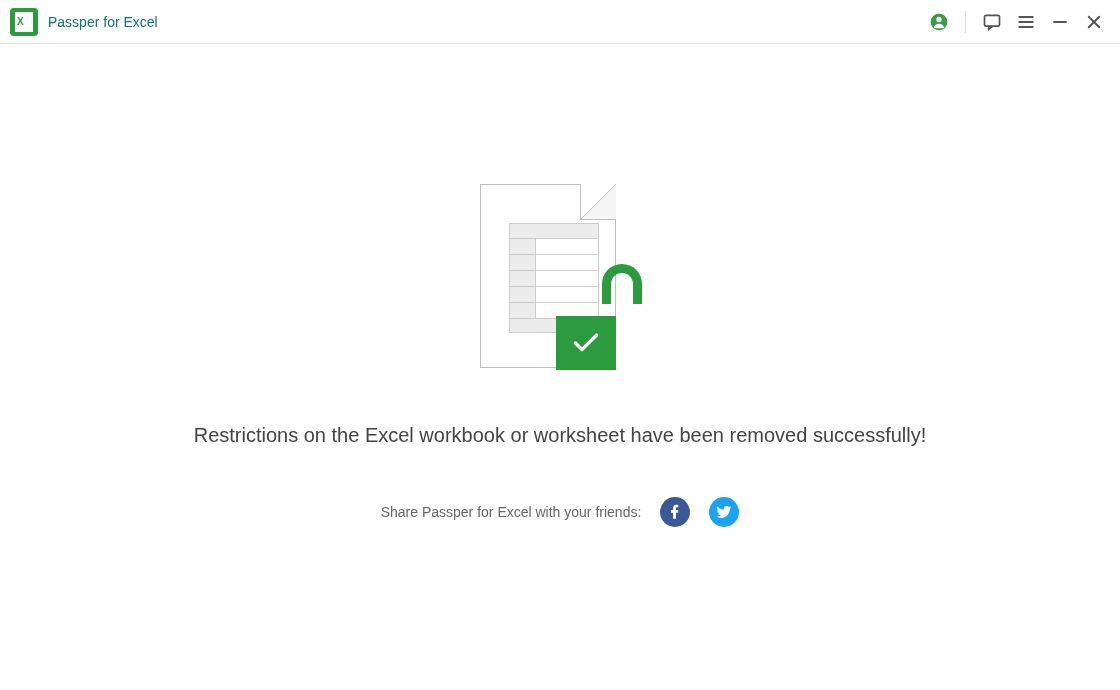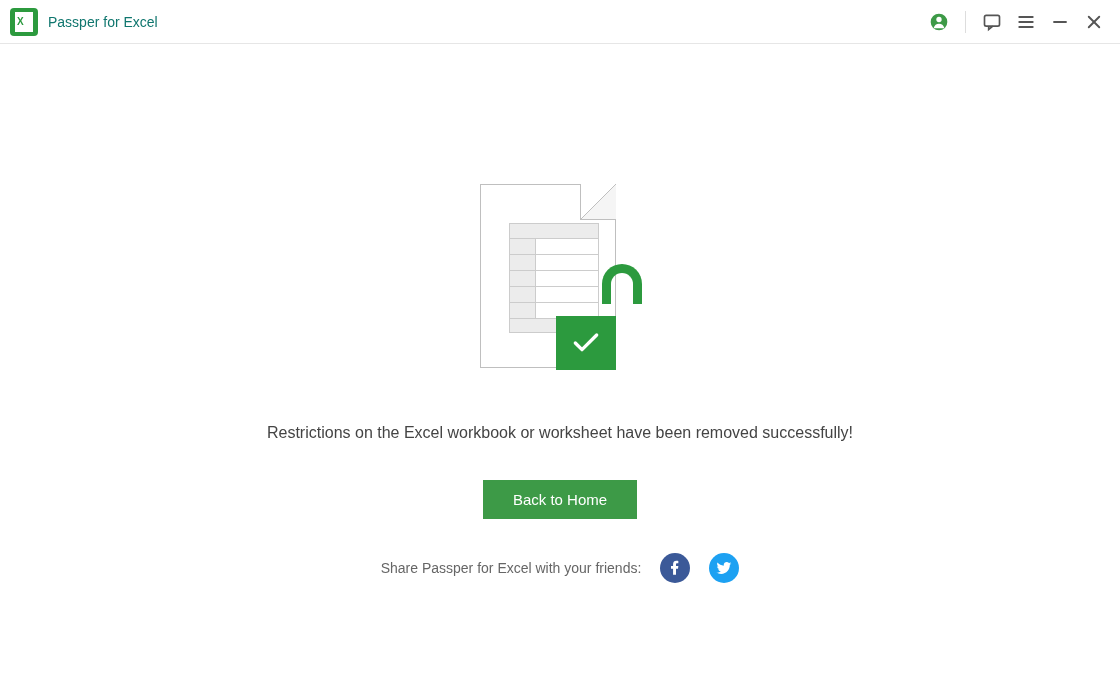--- a/index.html
+++ b/index.html
@@ -160,23 +160,23 @@
       right: 34px;
       bottom: 4px;
       width: 60px;
       height: 54px;
       background: #2c9a3e;
       display: flex;
       align-items: center;
       justify-content: center;
     }
     .success-msg {
-      font-size: 16px;
+      font-size: 20px;
       color: #444;
-      margin-bottom: 38px;
+      margin-bottom: 50px;
       text-align: center;
     }
     .home-btn {
       background: #3d9a47;
       color: #fff;
       border: none;
       padding: 11px 30px;
       font-size: 15px;
       cursor: pointer;
       margin-bottom: 34px;
@@ -283,21 +283,20 @@
     <div class="lock-shackle"></div>
     <div class="lock-body">
       <svg width="32" height="32" viewBox="0 0 24 24" fill="none" stroke="#fff" stroke-width="2.5" stroke-linecap="round" stroke-linejoin="round">
         <polyline points="4 12 9 17 20 6"></polyline>
       </svg>
     </div>
   </div>
 
   <div class="success-msg">Restrictions on the Excel workbook or worksheet have been removed successfully!</div>
 
-  <button class="home-btn">Back to Home</button>
 
   <div class="share-row">
     <span class="share-text">Share Passper for Excel with your friends:</span>
     <div class="social fb">
       <svg width="16" height="16" viewBox="0 0 24 24" fill="#fff">
         <path d="M13.5 22V13h3l.5-4h-3.5V6.8c0-1.1.3-1.8 1.9-1.8H17V1.4C16.6 1.3 15.4 1.2 14 1.2c-2.9 0-4.9 1.8-4.9 5V9H6v4h3.1v9h4.4z"></path>
       </svg>
     </div>
     <div class="social tw">
       <svg width="16" height="16" viewBox="0 0 24 24" fill="#fff">

